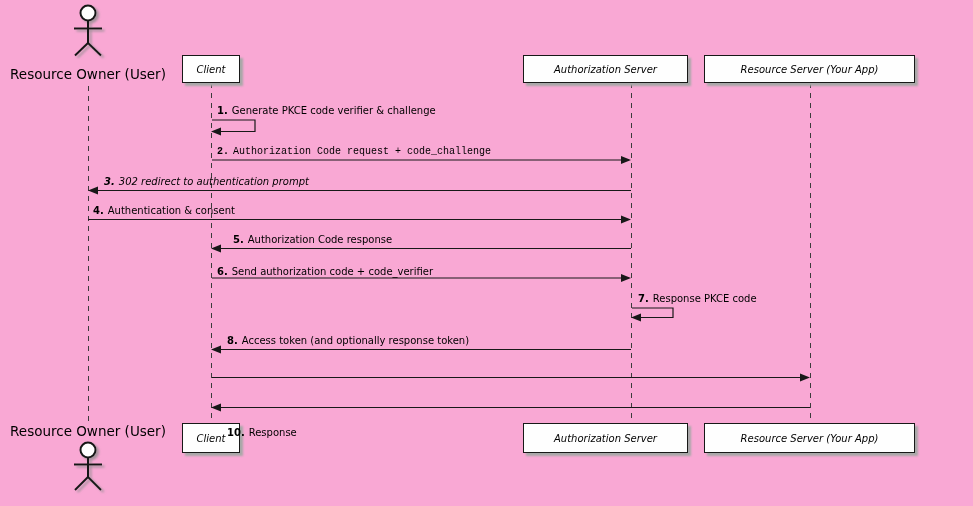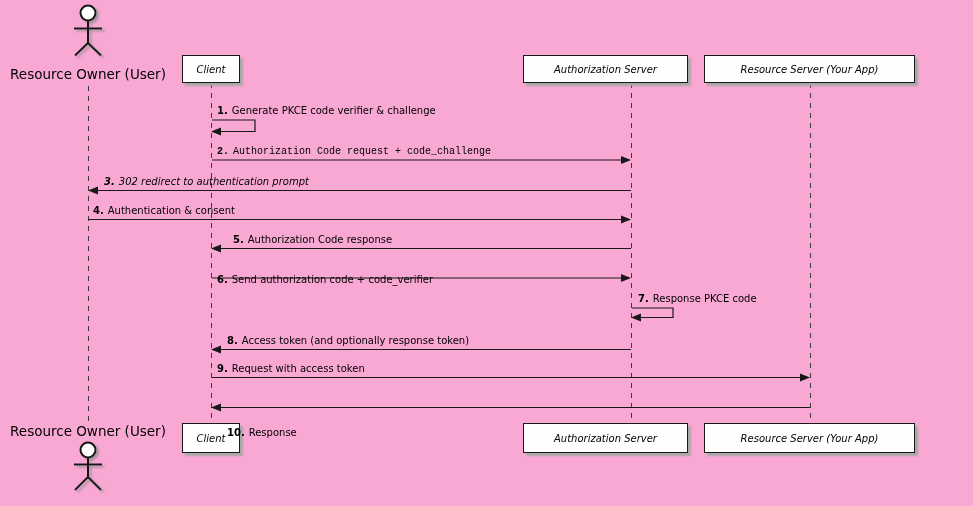--- a/index.html
+++ b/index.html
@@ -131,29 +131,26 @@
   </div>
   <div class="msg" style="left:104px; top:174px;font-style:italic;">
     <span class="num">3.</span><span>302 redirect to authentication prompt</span>
   </div>
   <div class="msg" style="left:93px; top:203px;text-align:right;">
     <span class="num">4.</span><span>Authentication &amp; consent</span>
   </div>
   <div class="msg" style="left:227px; top:232px;margin-left:6px;">
     <span class="num">5.</span><span>Authorization Code response</span>
   </div>
-  <div class="msg" style="left:217px; top:272px;">
+  <div class="msg" style="left:217px; top:264px;">
     <span class="num">6.</span><span>Send authorization code + code_verifier</span>
   </div>
   <div class="msg" style="left:638px; top:291px;">
     <span class="num">7.</span><span>Response PKCE code</span>
   </div>
   <div class="msg" style="left:227px; top:333px;">
     <span class="num">8.</span><span>Access token (and optionally response token)</span>
   </div>
-  <div class="msg" style="left:217px; top:361px;">
-    <span class="num">9.</span><span>Request with access token</span>
-  </div>
   <div class="msg" style="left:227px; top:391px;margin-top:34px;">
     <span class="num">10.</span><span>Response</span>
   </div>
 
 </div>
 
 </body></html>

